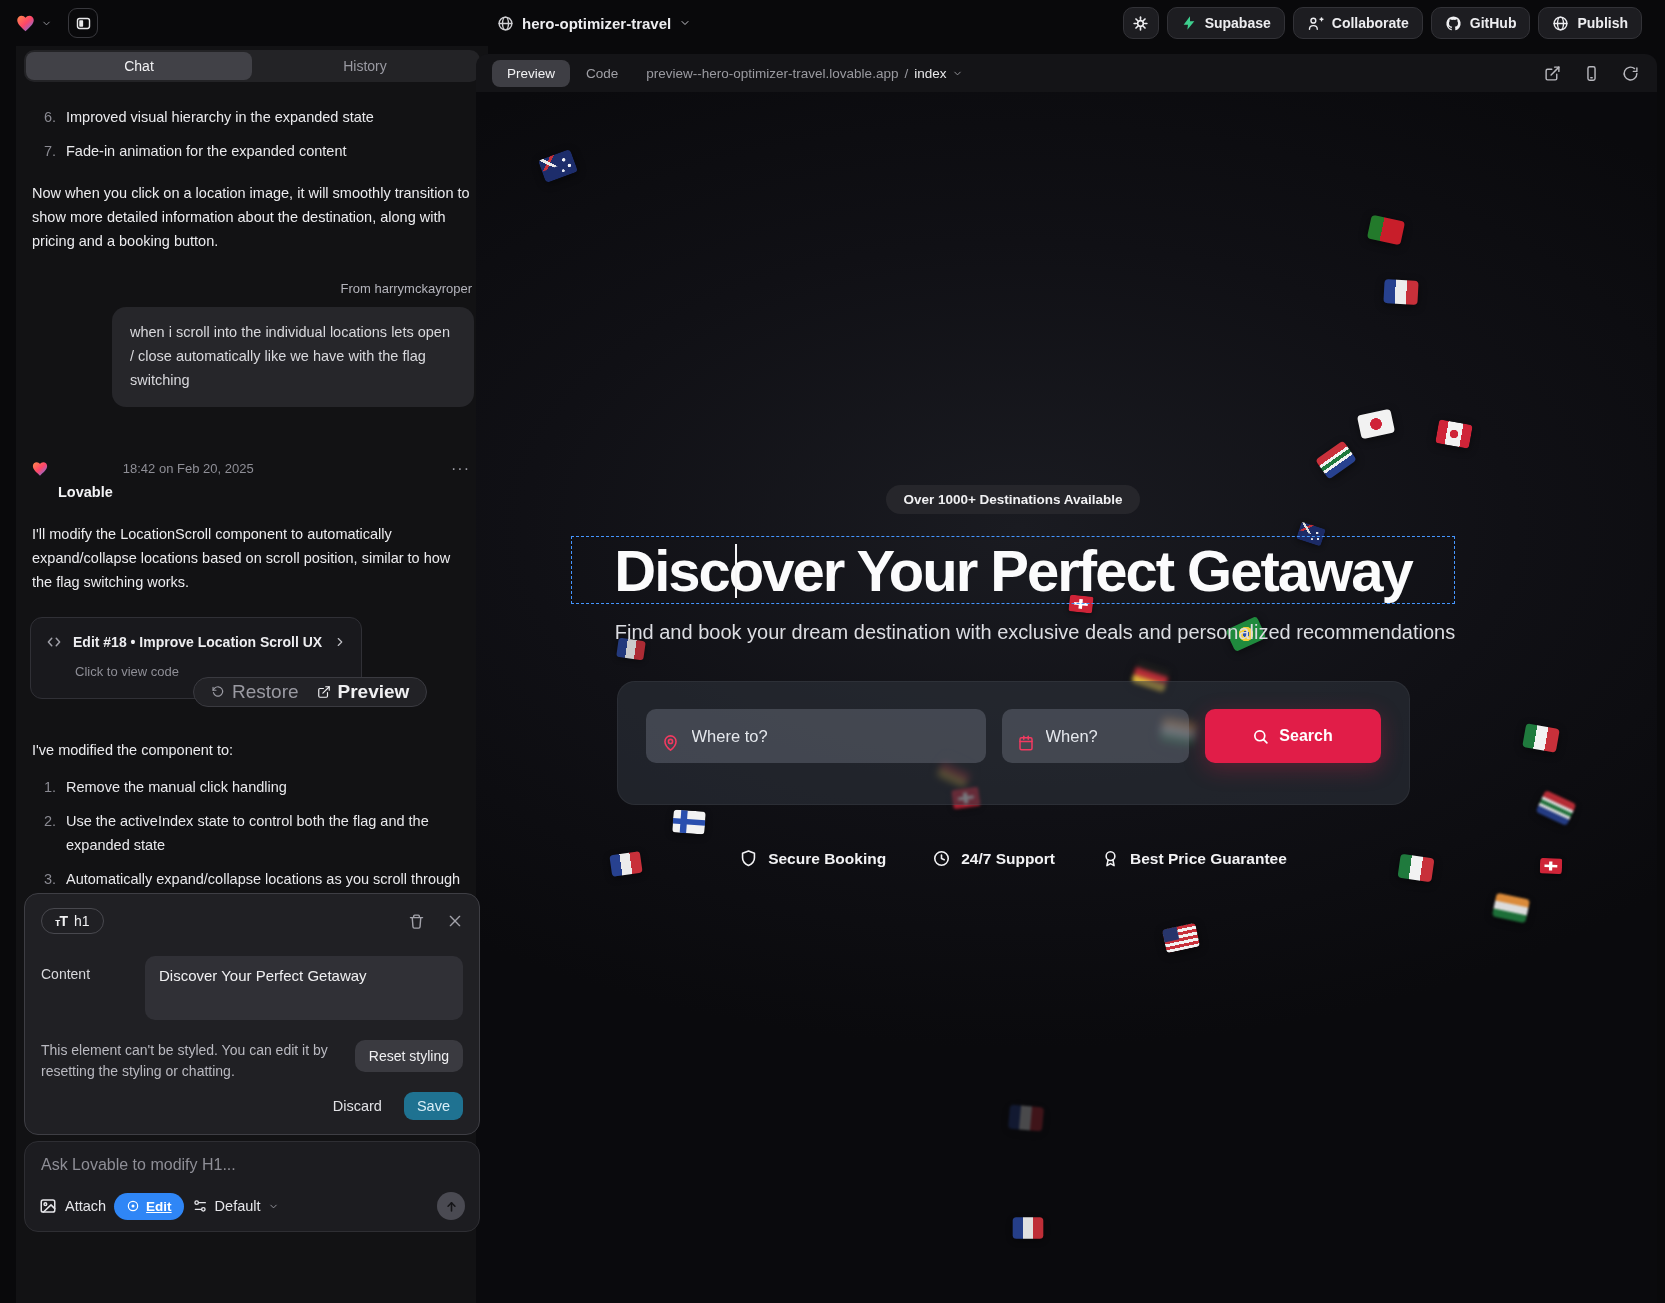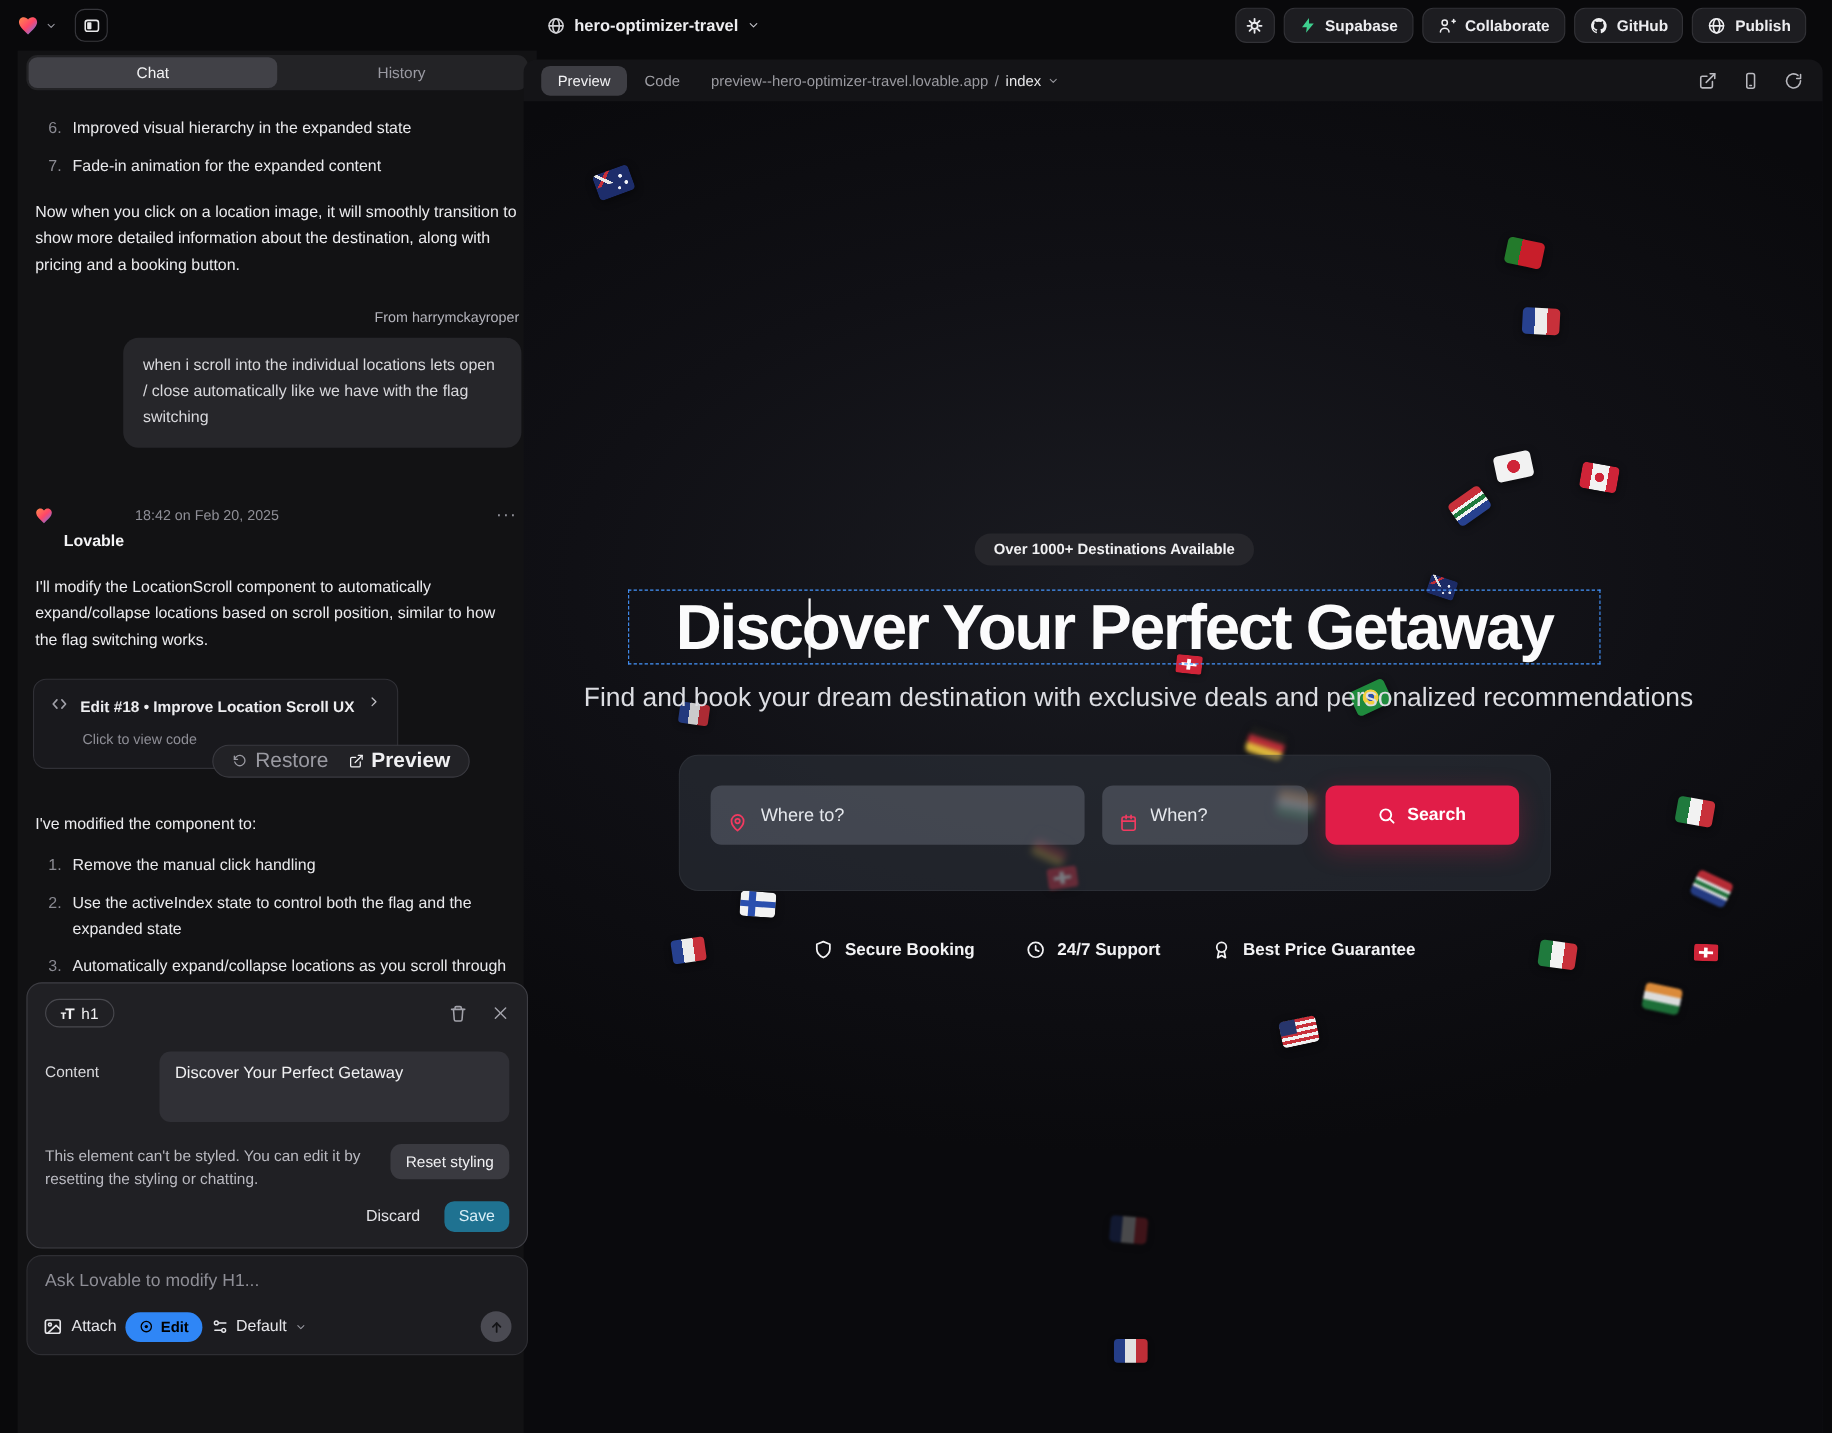--- a/index.html
+++ b/index.html
@@ -33,21 +33,21 @@
   .para { margin:18px 2px 0 2px; color:#ececef; }
   .from-label { margin:24px 2px 8px 0; text-align:right; font-size:13px; color:#b4b4bc; }
   .bubble { margin-left:auto; width:362px; background:#26262a; border-radius:14px; padding:14px 18px; color:#d8d8dc; }
   .assist-row { margin-top:26px; display:flex; align-items:center; gap:8px; }
   .assist-name { font-weight:700; color:#f3f3f5; font-size:14.5px;margin-top:48px; }
   .assist-time { color:#8e8e96; font-size:13px; margin-left:2px; }
   .assist-menu { margin-left:auto; color:#9a9aa2; font-size:16px; letter-spacing:1px; cursor:pointer; padding:0 4px; }
 
   .edit-card-wrap { position:relative; margin-top:22px; height:92px; }
   .edit-card { position:absolute; left:0; top:0; width:332px; border:1px solid #303036; background:#19191d; border-radius:12px; padding:13px 14px 16px 14px; cursor:pointer; }
-  .edit-card .row1 { display:flex; gap:10px; }
+  .edit-card .row1 { display:flex; align-items:center; gap:10px; }
   .edit-card .etitle { font-size:14px; font-weight:700; color:#ededf0; flex:1; white-space:nowrap; }
   .edit-card .esub { margin:7px 0 0 30px; font-size:13px; color:#8e8e96; }
   .restore-pill { position:absolute; left:163px; top:60px; height:30px; background:#222226; border:1px solid #3a3a40; border-radius:999px; display:flex; align-items:center; padding:0 8px; z-index:3; }
   .pill-btn { display:flex; align-items:center; gap:7px; padding:0 9px; font-size:19px; cursor:pointer; }
   .pill-btn.muted { color:#9a9aa2; }
   .pill-btn.bright { color:#f0f0f2; font-weight:700; }
 
   
   .editor-panel { position:absolute; left:8px; right:8px; bottom:168px; height:242px; background:#202024; border:1px solid #3e3e44; border-radius:14px; padding:14px 16px; z-index:5; }
   .ep-head { display:flex; align-items:center; }
@@ -63,21 +63,21 @@
   .reset-btn { margin-left:auto; background:#3a3a40; border-radius:10px; padding:8px 14px; font-size:14px; color:#f0f0f2; cursor:pointer; white-space:nowrap; }
   .ep-actions { position:absolute; right:16px; bottom:14px; display:flex; align-items:center; gap:22px; }
   .discard-btn { font-size:14.5px; color:#e2e2e6; cursor:pointer; }
   .save-btn { background:#1f7291; color:#d9eef7; font-size:14.5px; border-radius:9px; padding:6px 13px; cursor:pointer; }
 
   
   .composer { position:absolute; left:8px; right:8px; bottom:71px; height:91px; background:#1c1c20; border:1px solid #2e2e33; border-radius:14px; padding:14px 16px 12px 16px; z-index:5; }
   .composer-input { font-size:16px; color:#8e8e96; }
   .composer-row { position:absolute; left:14px; right:14px; bottom:11px; display:flex; align-items:center; gap:8px;text-align:right; }
   .attach-btn { display:flex; align-items:center; gap:8px; color:#e6e6ea; font-size:14.5px; cursor:pointer; }
-  .edit-pill { display:flex; align-items:center; gap:6px; background:#2f86f6; border-radius:999px; height:27px; padding:0 12px; color:#000000; font-size:13.5px; font-weight:700; cursor:pointer; }
+  .edit-pill { display:flex; align-items:center; gap:6px; background:#2f86f6; border-radius:999px; height:27px; padding:0 12px; color:#ffffff; font-size:13.5px; font-weight:700; cursor:pointer;text-decoration:underline; }
   .default-btn { display:flex; align-items:center; gap:7px; color:#e6e6ea; font-size:14.5px; cursor:pointer; }
   .send-btn { margin-left:auto; width:28px; height:28px; border-radius:50%; background:#4a4a52; color:#141417; display:flex; align-items:center; justify-content:center; cursor:pointer; }
 
   
   .preview-panel { position:absolute; left:476px; right:8px; top:54px; bottom:0; background:#141417; border-radius:12px 12px 0 0; }
   .ptoolbar { position:absolute; left:0; right:0; top:0; height:38px; display:flex; align-items:center; padding:0 18px 0 16px; }
   .ptab-preview { background:#3e3e44; border-radius:8px; padding:6px 15px; font-size:13.5px; color:#f2f2f4; cursor:pointer; }
   .ptab-code { margin-left:16px; font-size:13.5px; color:#a0a0a6; cursor:pointer; }
   .purl { margin-left:28px; display:flex; align-items:center; gap:6px; font-size:13.5px; color:#9a9aa0; cursor:pointer; }
   .purl .path { color:#e8e8ea; font-weight:400; }
@@ -85,21 +85,21 @@
   .ptool-icons .tbtn { cursor:pointer; }
 
   .viewport { position:absolute; left:0; right:0; top:38px; bottom:0; overflow:hidden;
     background: radial-gradient(900px 520px at 46% 36%, #1a1b21 0%, #101015 55%, #0a0a0d 100%); }
 
   .hero { position:absolute; left:0; top:0; width:1074px; height:100%; display:flex; flex-direction:column; align-items:center; }
   .badge { margin-top:393px; background:#26262b; border-radius:999px; padding:7px 17px; font-size:13.5px; font-weight:700; color:#f0f0f2; z-index:2; }
   .title-box { position:relative; margin-top:22px; width:884px; height:68px; border:1px dashed #4596ff; display:flex; align-items:center; justify-content:center; z-index:2; }
   .hero-title { font-size:58px; font-weight:800; letter-spacing:-2px; color:#fbfbfc; white-space:nowrap; }
   .caret { position:absolute; left:163px; top:7px; width:2px; height:54px; background:#f5f5f7; }
-  .hero-sub { margin-top:17px; font-size:24px; color:#dcdde2; z-index:2;margin-left:44px; }
+  .hero-sub { margin-top:17px; font-size:20px; color:#dcdde2; z-index:2;margin-left:44px; }
   .searchbar { margin-top:37px; width:793px; height:124px; background:rgba(48,52,62,.55); border:1px solid rgba(255,255,255,.05); border-radius:18px; display:flex; gap:16px; padding:27px 28px; z-index:2; }
   .sinput-wrap { position:relative; }
   .sinput-wrap .pin { position:absolute; left:15px; top:50%; transform:translateY(-50%); color:#f23a60; }
   .sinput { height:54px; width:100%; background:rgba(138,144,158,.32); border:none; border-radius:10px; padding:0 0 0 46px; font-family:"Liberation Sans",sans-serif; font-size:16.5px; color:#eceef2; outline:none; }
   .sinput::placeholder { color:#e4e7ec; opacity:1; }
   .w-where { flex:1; }
   .w-when { width:187px; }
   .search-btn { width:176px; height:54px; background:#e11d48; border:none; border-radius:10px; display:flex; align-items:center; justify-content:center; gap:10px; color:#fff; font-size:16px; font-weight:700; cursor:pointer; box-shadow:0 6px 22px rgba(225,29,72,.28); font-family:"Liberation Sans",sans-serif; }
   .features { margin-top:44px; display:flex; gap:46px; z-index:2; }
   .feature { display:flex; align-items:center; gap:10px; font-size:15.5px; font-weight:700; color:#f2f2f4; }

